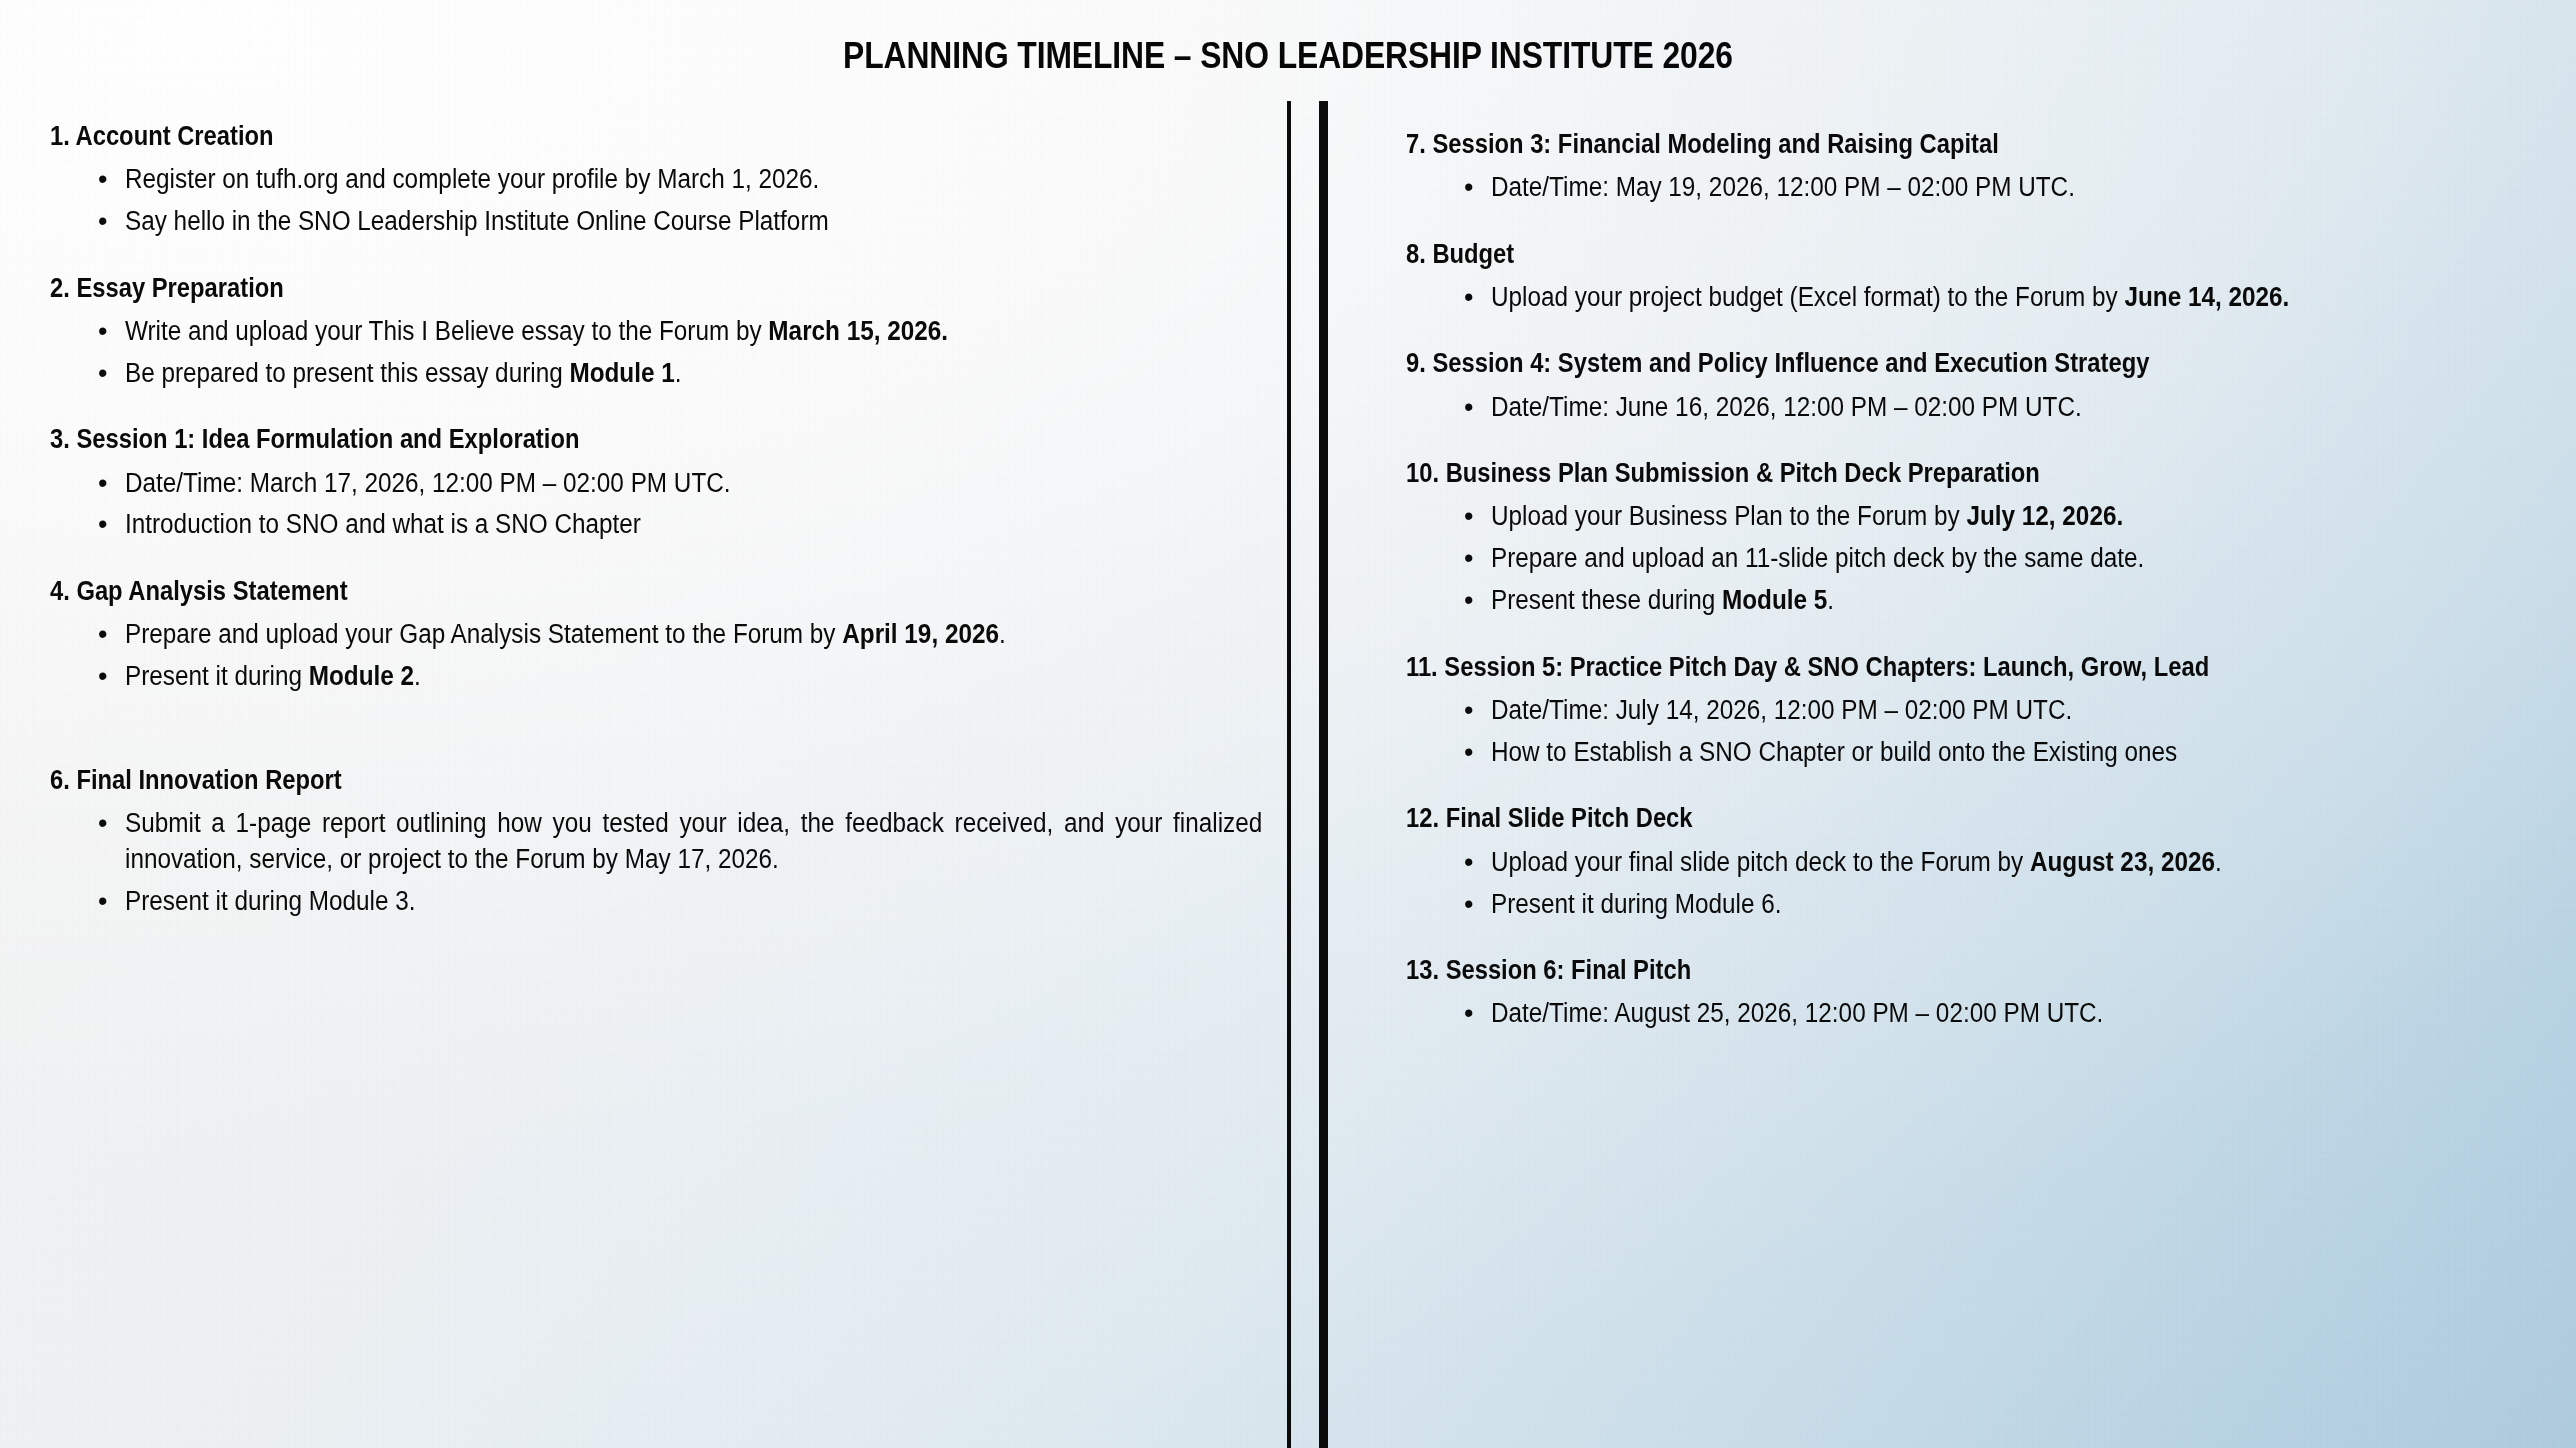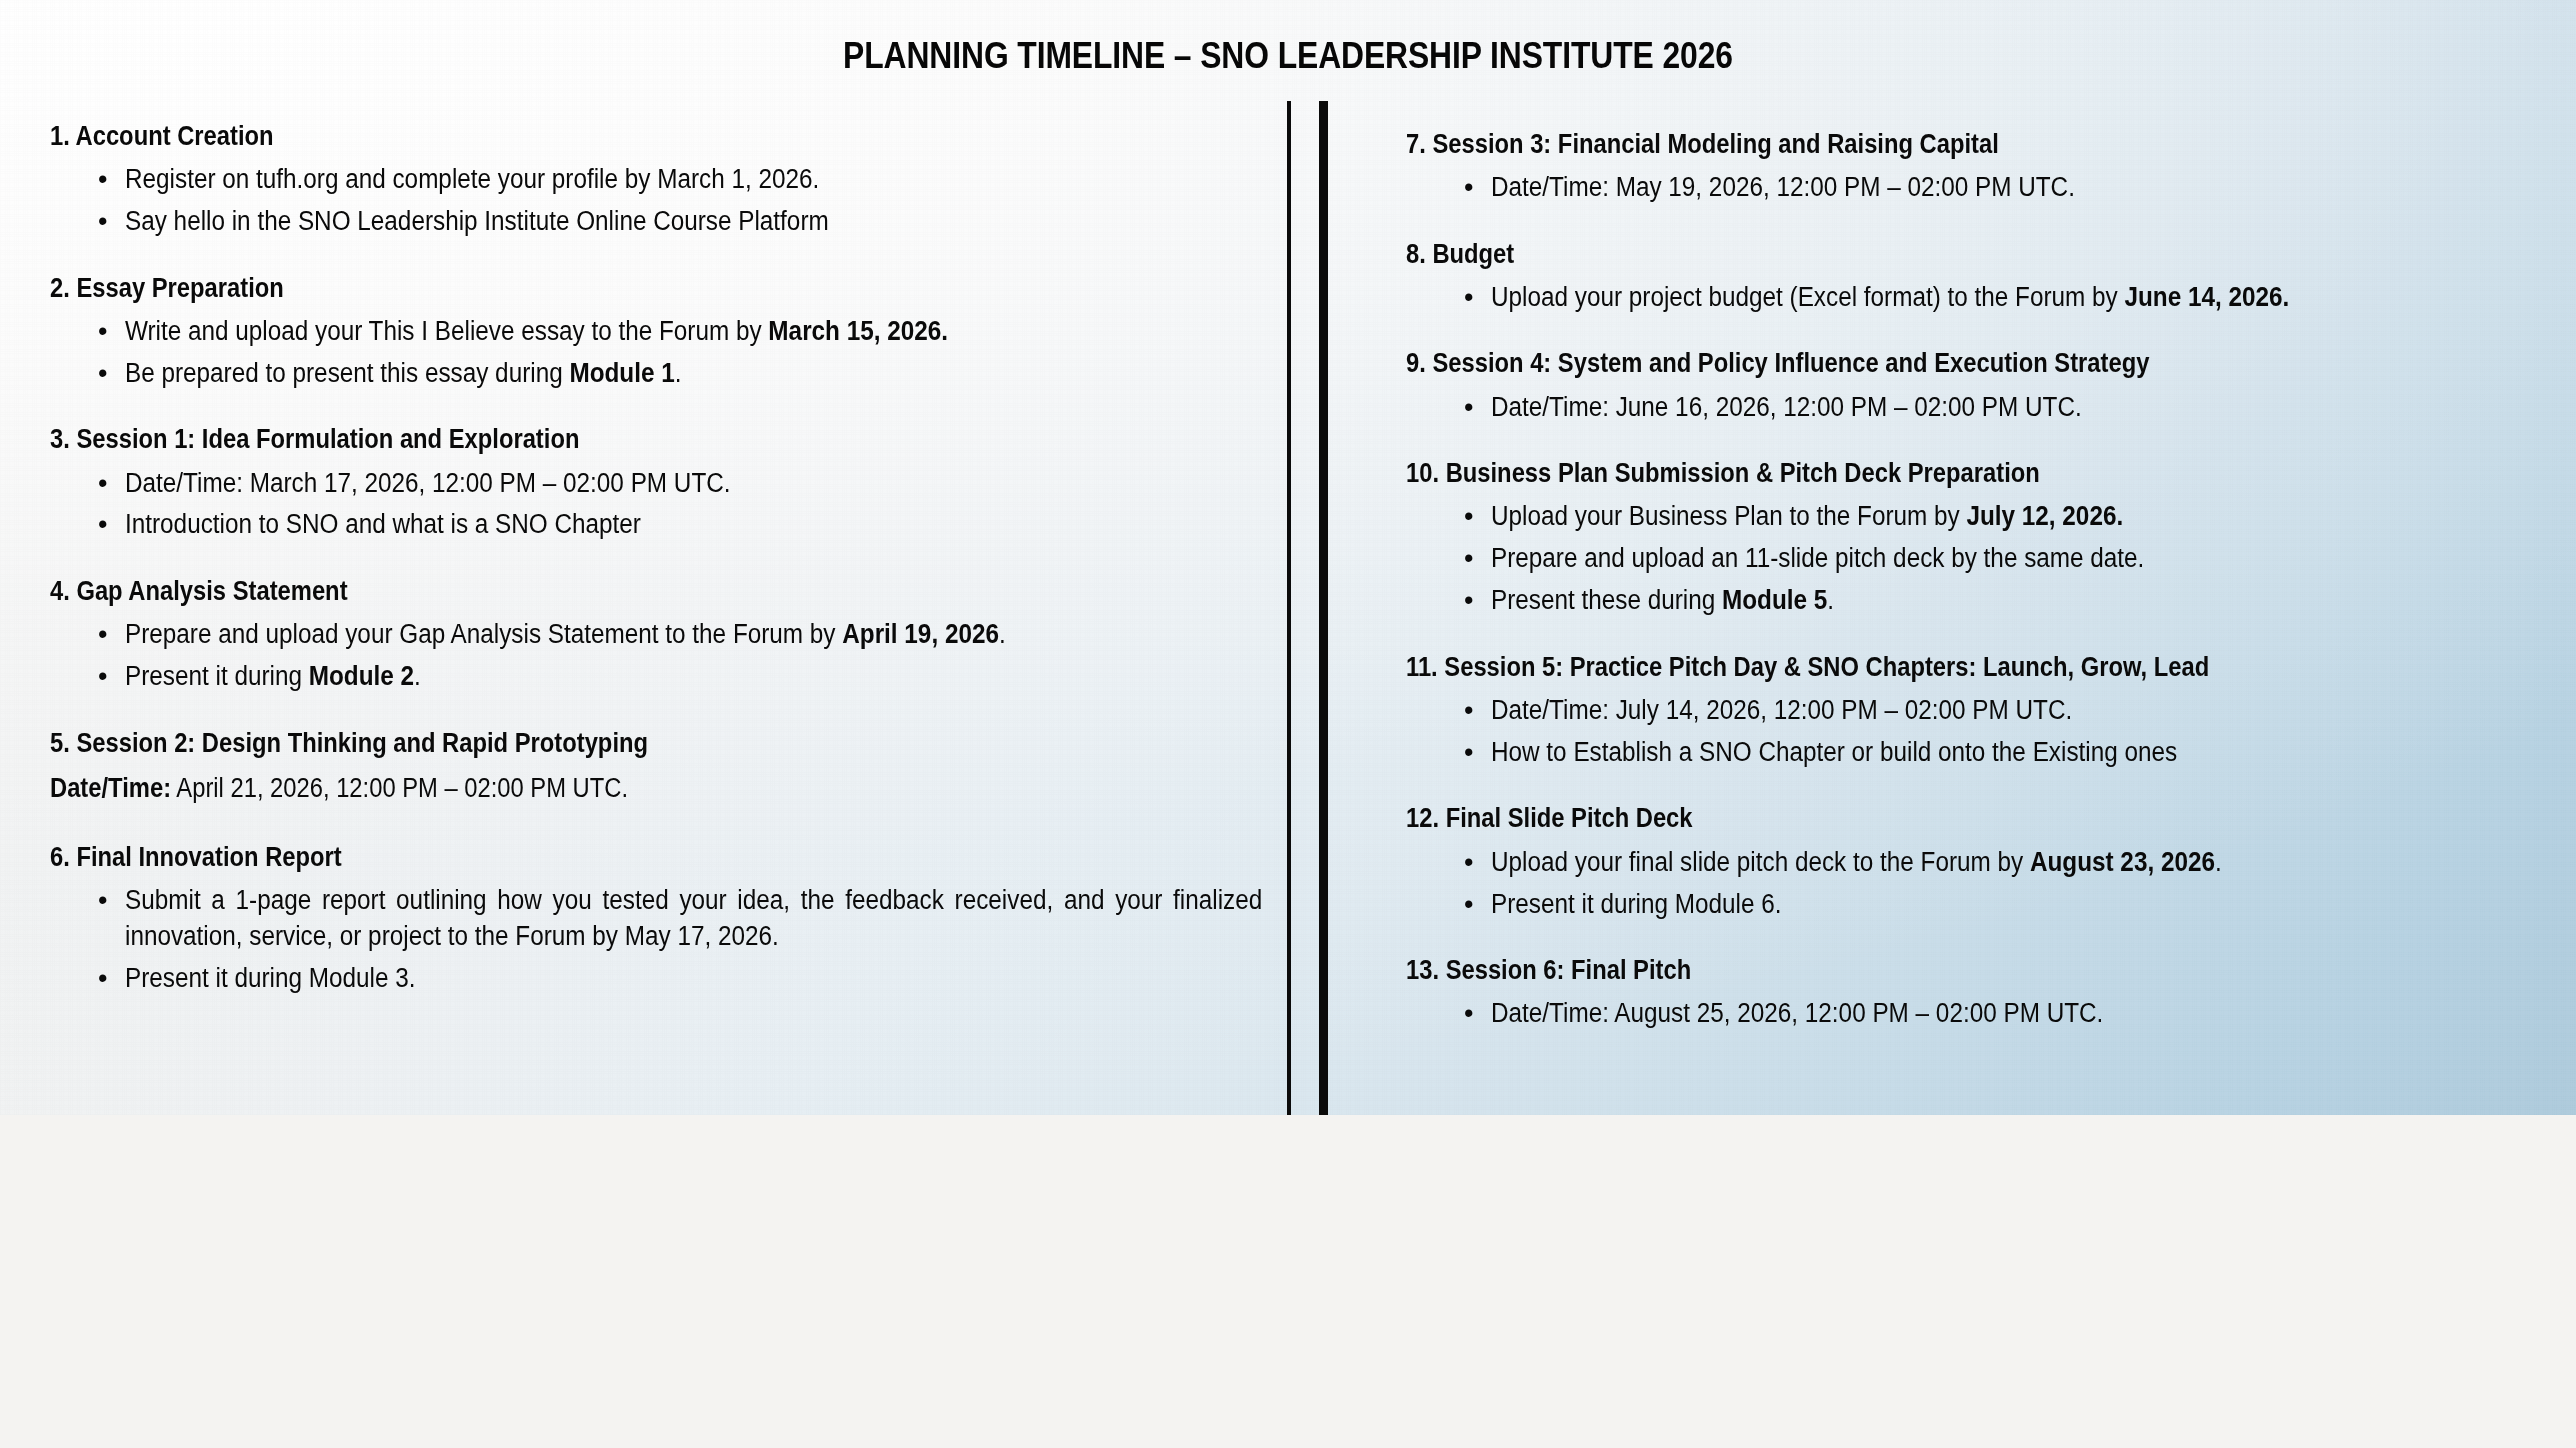--- a/index.html
+++ b/index.html
@@ -4,21 +4,21 @@
 <style>
   html,body{margin:0;padding:0;}
   body{
     width:2576px;height:1448px;
     font-family:"Liberation Sans", sans-serif;
     background:#f4f3f1;
     overflow:hidden;
   }
   #slide{
     position:relative;
-    width:2576px;height:1115px;
+    width:2576px;height:1448px;
     background:
       radial-gradient(ellipse 150% 130% at 8% 2%, rgba(255,255,255,1) 0%, rgba(252,252,252,0.95) 22%, rgba(246,247,248,0.6) 42%, rgba(236,241,245,0.25) 60%, rgba(228,237,243,0) 78%),
       linear-gradient(128deg,
         #f6f5f3 0%,
         #f3f3f2 18%,
         #eef1f3 34%,
         #e6eef3 48%,
         #dde9f0 60%,
         #d2e2ec 70%,
         #c6dbe8 80%,
@@ -179,24 +179,20 @@
             <span class="bullet-dot">•</span>
             <span class="txt">Prepare and upload your Gap Analysis Statement to the Forum by <b>April 19, 2026</b>.</span>
           </li>
           <li>
             <span class="bullet-dot">•</span>
             <span class="txt">Present it during <b>Module 2</b>.</span>
           </li>
         </ul>
       </div>
       <div class="gap-md"></div>
-      <div class="item">
-        <div class="item-heading">5. Session 2: Design Thinking and Rapid Prototyping</div>
-        <div class="subline"><b>Date/Time:</b> April 21, 2026, 12:00 PM – 02:00 PM UTC.</div>
-      </div>
       <div class="gap-lg"></div>
       <div class="item">
         <div class="item-heading">6. Final Innovation Report</div>
         <ul class="bullets">
           <li>
             <span class="bullet-dot">•</span>
             <span class="txt">Submit a 1-page report outlining how you tested your idea, the feedback received, and your finalized innovation, service, or project to the Forum by May 17, 2026.</span>
           </li>
           <li>
             <span class="bullet-dot">•</span>

